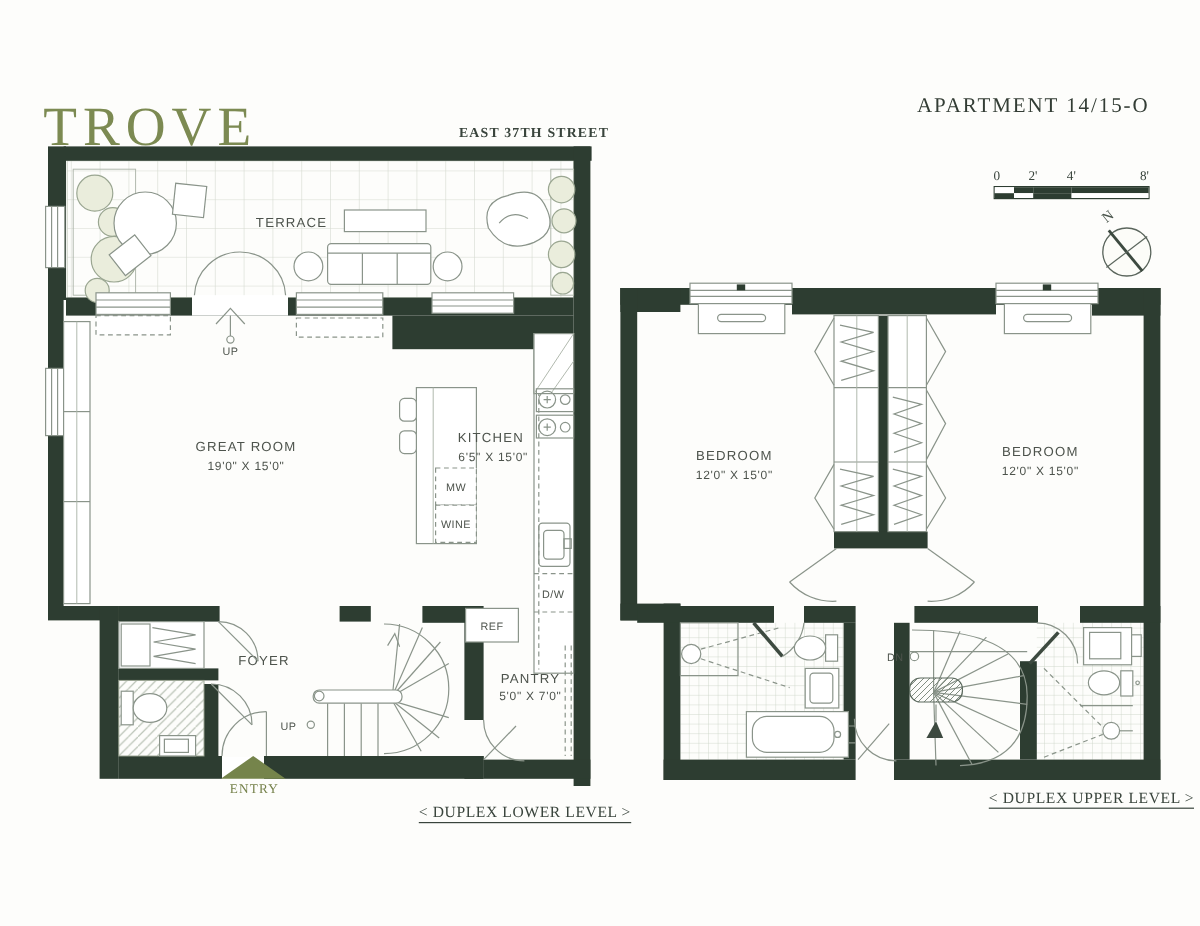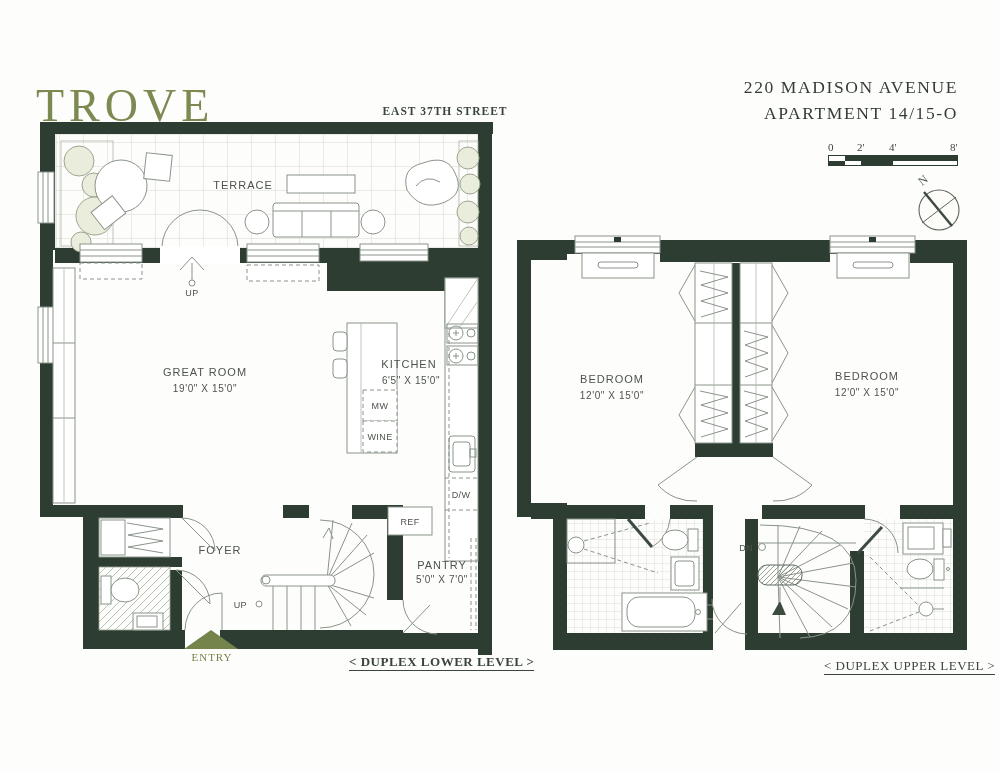--- a/index.html
+++ b/index.html
@@ -14,21 +14,21 @@
   
   #scalebar{left:828px;top:141px;width:130px;}
   #scalebar .ticks{position:relative;height:14px;font-size:11px;color:#39443c;}
   #scalebar .ticks span{position:absolute;top:0;}
   #scalebar .bar{height:9px;border:1px solid #2d3d31;display:flex;flex-direction:column;}
   #scalebar .row{flex:1;display:flex;}
   .seg{height:100%;}
   
   .level-caption{font-size:13px;letter-spacing:0.5px;color:#39443c;
                  border-bottom:1px solid #39443c;padding-bottom:1px;}
-  #caption-lower{left:349px;top:652px;font-weight:bold;}
+  #caption-lower{left:349px;top:668px;}
   #caption-upper{left:824px;top:656px;}
   #note{left:598px;top:679px;width:384px;text-align:center;font-size:10.3px;
         line-height:15px;color:#5a655c;letter-spacing:0.2px;}
   
   svg text{fill:#4d534c;}
   .lbl{font-family:"Liberation Sans",sans-serif;font-size:11px;letter-spacing:1px;}
   .dim{font-family:"Liberation Sans",sans-serif;font-size:10px;letter-spacing:0.6px;}
   .sm{font-family:"Liberation Sans",sans-serif;font-size:9px;letter-spacing:0.4px;}
   .entry-t{font-family:"Liberation Serif",serif;font-size:11px;letter-spacing:1px;fill:#76824c;}
   .wall{fill:#2d3d31;}
@@ -37,21 +37,20 @@
   .dash{fill:none;stroke:#8a948a;stroke-width:1;stroke-dasharray:4 3;}
   .dashw{fill:#ffffff;stroke:#8a948a;stroke-width:1;stroke-dasharray:4 3;}
   .thin{fill:none;stroke:#aeb6aa;stroke-width:0.8;}
 </style>
 </head>
 <body>
 
 <div id="logo" class="abs">TROVE</div>
 
 <div id="address" class="abs">
-  <div>220 MADISON AVENUE</div>
   <div>APARTMENT 14/15-O</div>
 </div>
 
 <div id="street-label" class="abs">EAST 37TH STREET</div>
 
 <div id="scalebar" class="abs">
   <div class="ticks">
     <span style="left:0">0</span>
     <span style="left:29px">2'</span>
     <span style="left:61px">4'</span>

